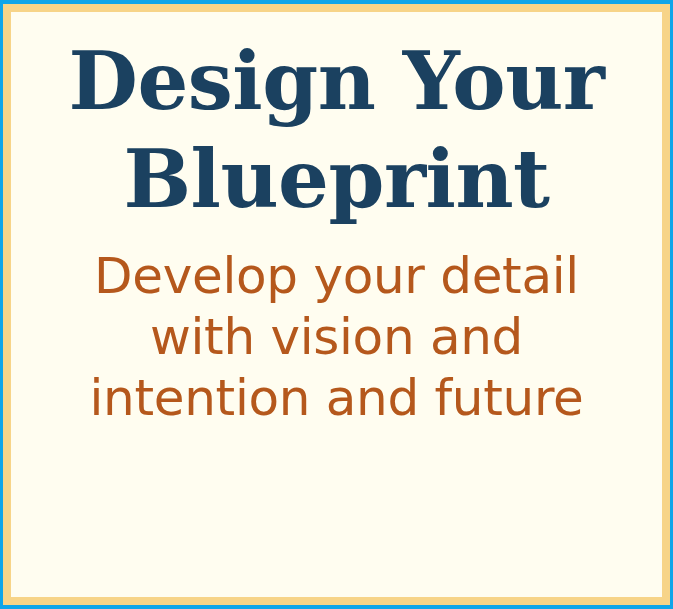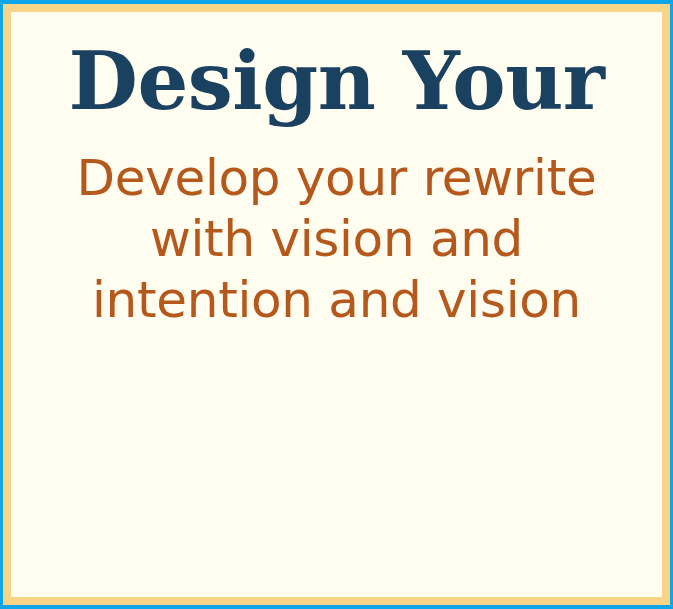--- a/index.html
+++ b/index.html
@@ -85,23 +85,24 @@
 </style>
 </head>
 <body>
 
 <div class="card-frame">
   <div class="card-border">
     <div class="card-inner">
 
       <h1 class="headline">
         <span class="headline-line">Design Your</span>
+        <span class="headline-line">Blueprint</span>
       </h1>
 
       <p class="subcopy">
-        <span class="subcopy-line">Develop your rewrite</span>
+        <span class="subcopy-line">Develop your detail</span>
         <span class="subcopy-line">with vision and</span>
-        <span class="subcopy-line">intention and vision</span>
+        <span class="subcopy-line">intention and future</span>
       </p>
 
     </div>
   </div>
 </div>
 
 </body></html>

